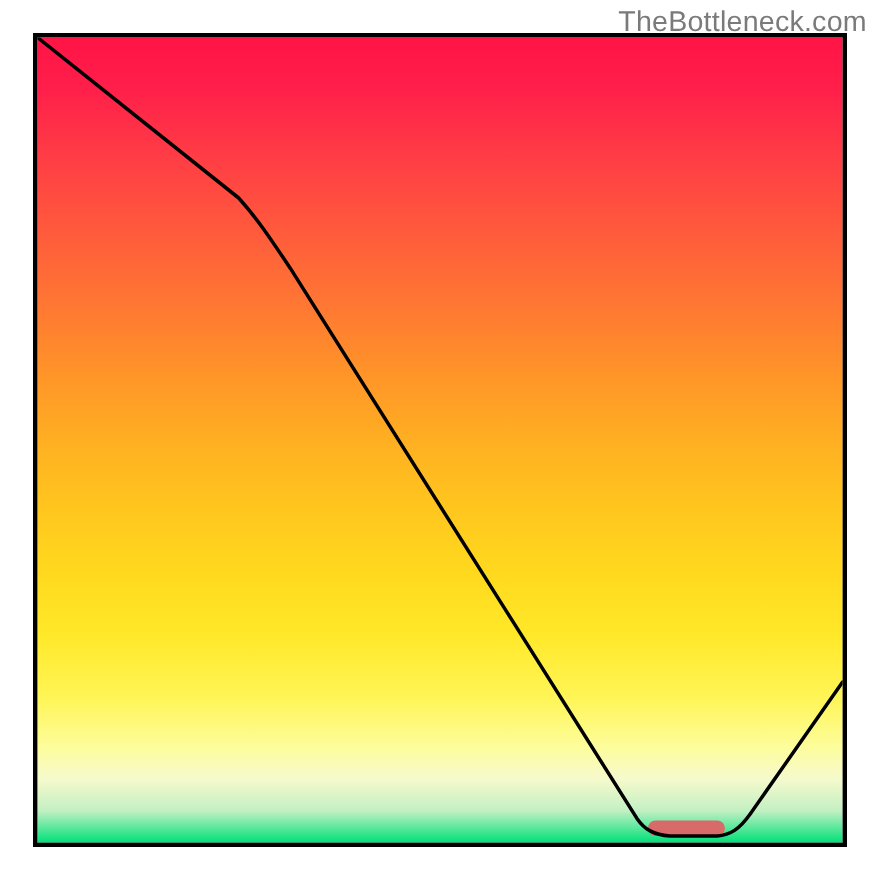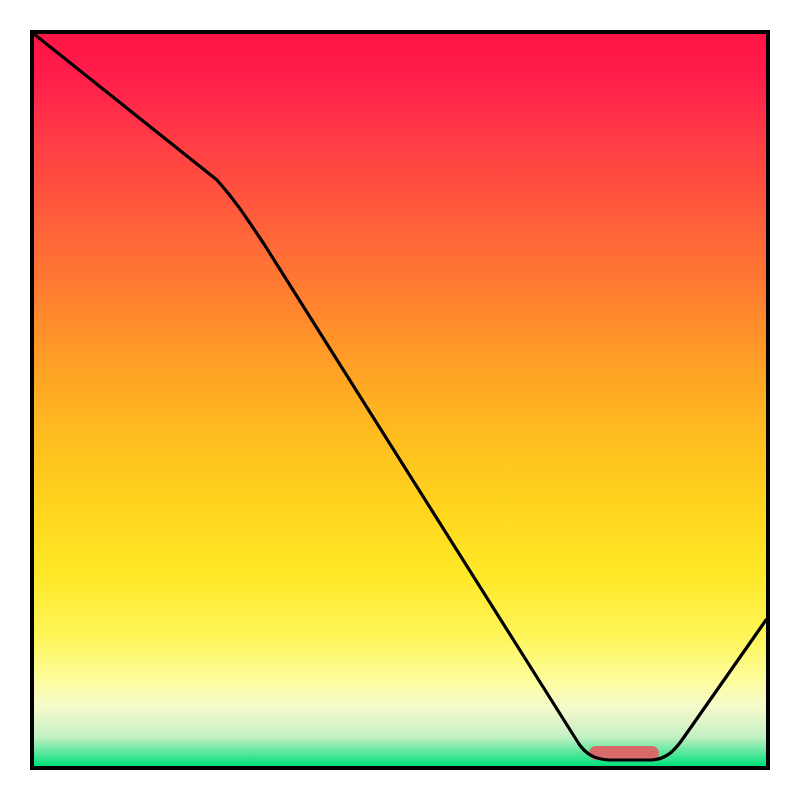--- a/index.html
+++ b/index.html
@@ -69,20 +69,21 @@
     width: 732px;
     height: 732px;
     z-index: 3;
   }
 </style>
 </head>
 <body>
 
 <div class="container">
 
+  <div class="watermark">TheBottleneck.com</div>
 
   <div class="gradient"></div>
 
   <svg class="overlay-svg" viewBox="0 0 732 732" preserveAspectRatio="none">
 
     <rect x="555" y="712" width="70" height="14" rx="7" ry="7" fill="#d96a6a"></rect>
 
     <path d="M 0 0
              L 183 146
              C 200 165, 210 180, 230 210

